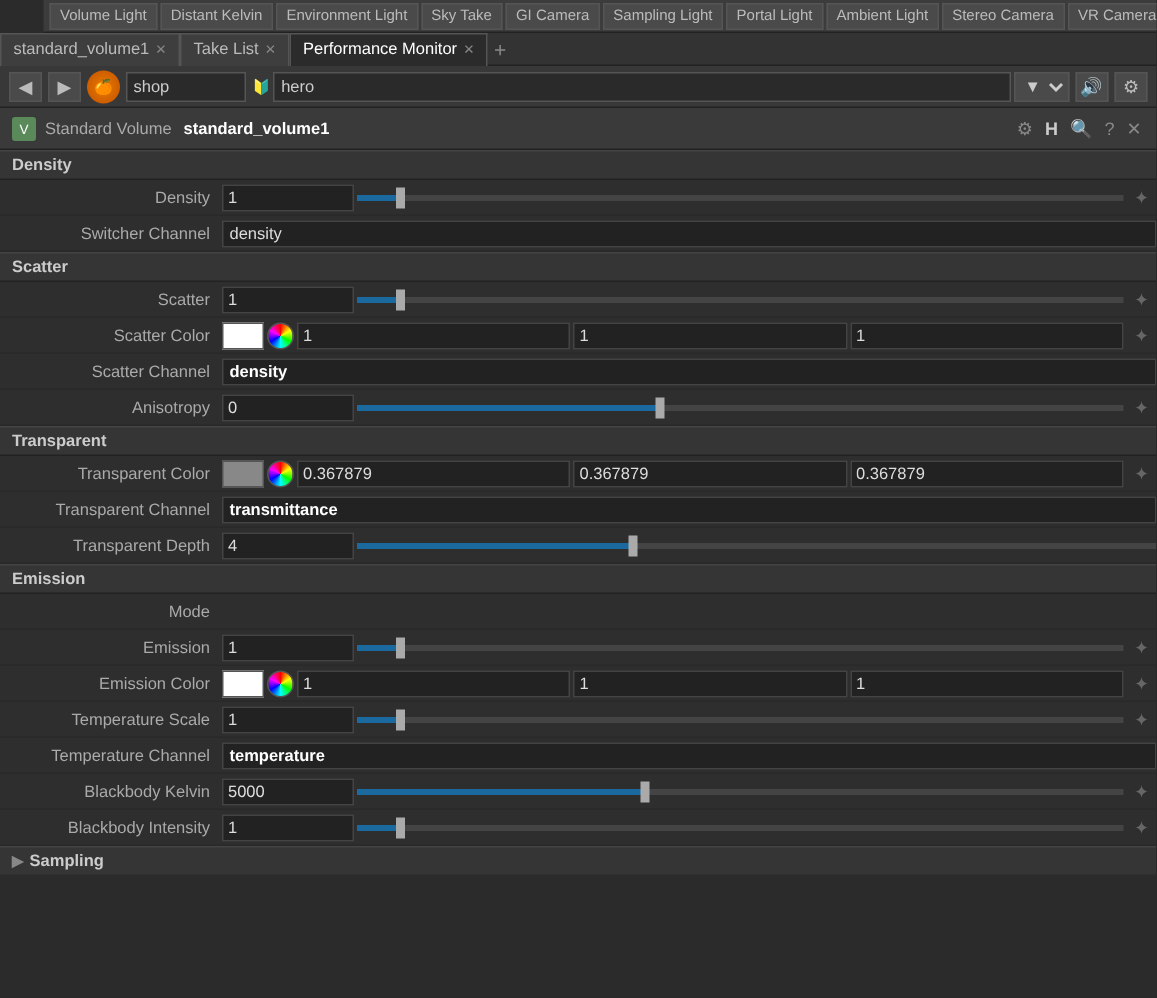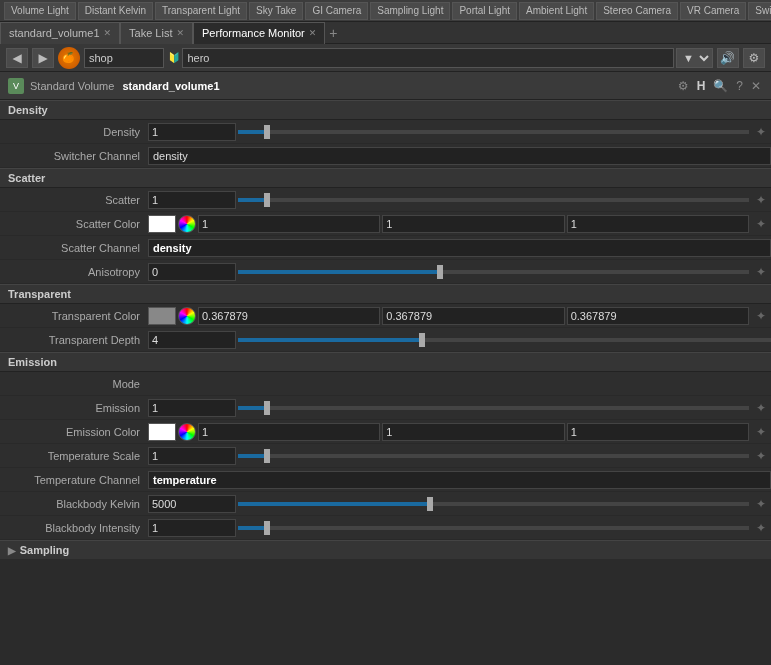--- a/index.html
+++ b/index.html
@@ -15,20 +15,21 @@
 
     
     .top-toolbar {
       background: #3c3c3c;
       height: 22px;
       display: flex;
       align-items: center;
       padding: 0 4px;
       border-bottom: 1px solid #222;
       gap: 2px;
+      margin-left: 29px;
     }
     .toolbar-btn {
       background: #4a4a4a;
       border: 1px solid #555;
       color: #bbb;
       font-size: 10px;
       padding: 1px 6px;
       cursor: pointer;
       height: 18px;
       white-space: nowrap;
@@ -304,21 +305,21 @@
       font-size: 10px;
       color: #888;
     }
   </style>
 </head>
 <body>
 
 <div class="top-toolbar">
   <button class="toolbar-btn">Volume Light</button>
   <button class="toolbar-btn">Distant Kelvin</button>
-  <button class="toolbar-btn">Transparent Light</button>
+  <button class="toolbar-btn">Environment Light</button>
   <button class="toolbar-btn">Sky Take</button>
   <button class="toolbar-btn">GI Camera</button>
   <button class="toolbar-btn">Sampling Light</button>
   <button class="toolbar-btn">Portal Light</button>
   <button class="toolbar-btn">Ambient Light</button>
   <button class="toolbar-btn">Stereo Camera</button>
   <button class="toolbar-btn">VR Camera</button>
   <button class="toolbar-btn">Switcher</button>
 
 </div>
@@ -447,20 +448,26 @@
       <div class="color-wheel-btn"></div>
       <div class="multi-num">
         <input class="num-input" type="text" value="0.367879" style="">
         <input class="num-input" type="text" value="0.367879" style="">
         <input class="num-input" type="text" value="0.367879" style="">
       </div>
       <div class="prop-gear">✦</div>
     </div>
   </div>
 
+  <div class="prop-row">
+    <div class="prop-label">Transparent Channel</div>
+    <div class="prop-value-area">
+      <input class="text-input" type="text" style="font-weight: bold; color: rgb(255, 255, 255);" value="transmittance">
+    </div>
+  </div>
 
   <div class="prop-row">
     <div class="prop-label">Transparent Depth</div>
     <div class="prop-value-area">
       <input class="num-input" type="text" value="4" style="">
       <div class="slider-track">
         <div class="slider-fill" style="width:35%"></div>
         <div class="slider-thumb" style="left:34%"></div>
       </div>
     </div>

